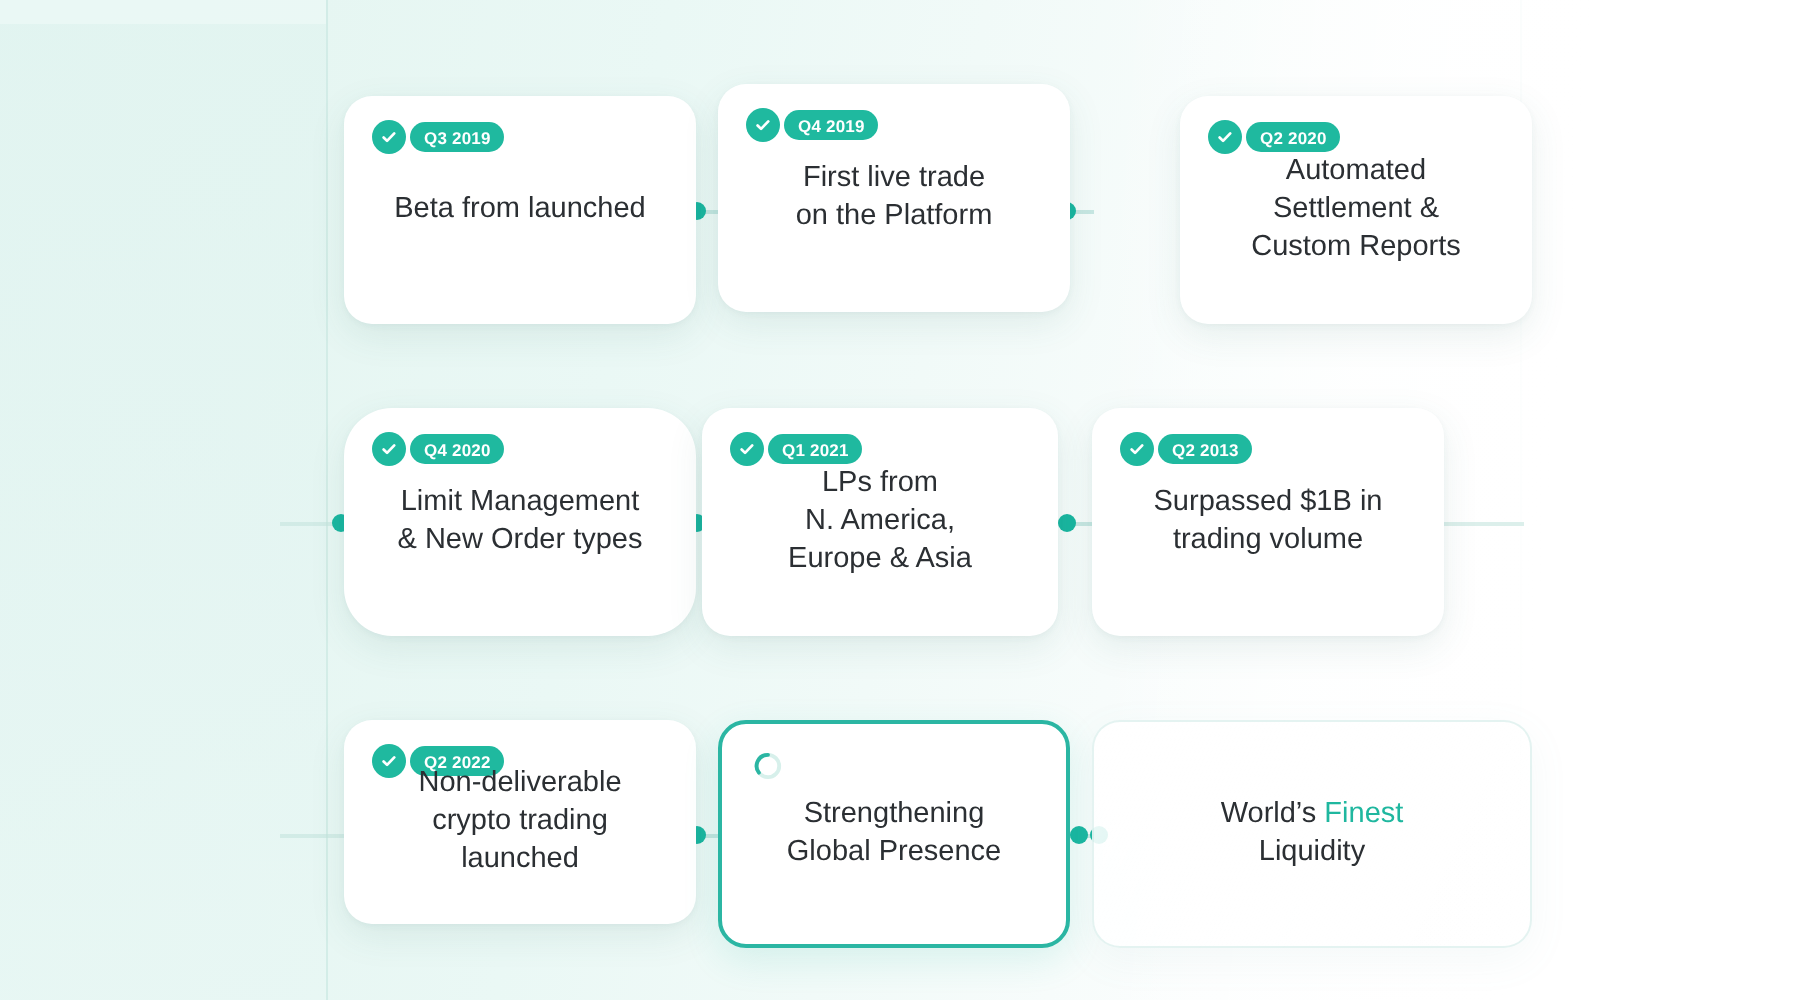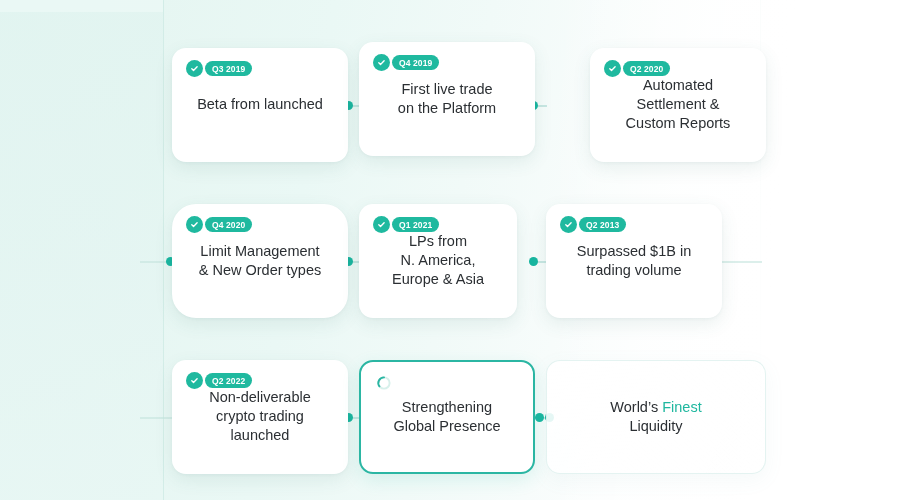--- a/index.html
+++ b/index.html
@@ -245,21 +245,21 @@
         <svg width="9" height="9" viewBox="0 0 12 12">
             <path d="M2.4 6.3 L4.7 8.6 L9.5 3.6" fill="none" stroke="#ffffff" stroke-width="1.8" stroke-linecap="round" stroke-linejoin="round"></path>
           </svg>
       </span>
       <span class="badge-pill">Q4 2020</span>
     </div>
     <div class="card-text">Limit Management
 &amp; New Order types</div>
   </div>
 
-  <div class="card" style="left:359px; top:204px; width:158px; height:114px;">
+  <div class="card" style="left:351px; top:204px; width:178px; height:114px;">
     <div class="card-badge">
       <span class="badge-check">
         <svg width="9" height="9" viewBox="0 0 12 12">
             <path d="M2.4 6.3 L4.7 8.6 L9.5 3.6" fill="none" stroke="#ffffff" stroke-width="1.8" stroke-linecap="round" stroke-linejoin="round"></path>
           </svg>
       </span>
       <span class="badge-pill">Q1 2021</span>
     </div>
     <div class="card-text">LPs from
 N. America,
@@ -272,21 +272,21 @@
         <svg width="9" height="9" viewBox="0 0 12 12">
             <path d="M2.4 6.3 L4.7 8.6 L9.5 3.6" fill="none" stroke="#ffffff" stroke-width="1.8" stroke-linecap="round" stroke-linejoin="round"></path>
           </svg>
       </span>
       <span class="badge-pill">Q2 2013</span>
     </div>
     <div class="card-text">Surpassed $1B in
 trading volume</div>
   </div>
 
-  <div class="card" style="left:172px; top:360px; width:176px; height:114px;padding-left:44px;">
+  <div class="card" style="left:172px; top:360px; width:176px; height:102px;padding-left:44px;">
     <div class="card-badge">
       <span class="badge-check">
         <svg width="9" height="9" viewBox="0 0 12 12">
             <path d="M2.4 6.3 L4.7 8.6 L9.5 3.6" fill="none" stroke="#ffffff" stroke-width="1.8" stroke-linecap="round" stroke-linejoin="round"></path>
           </svg>
       </span>
       <span class="badge-pill">Q2 2022</span>
     </div>
     <div class="card-text">Non-deliverable
 crypto trading

